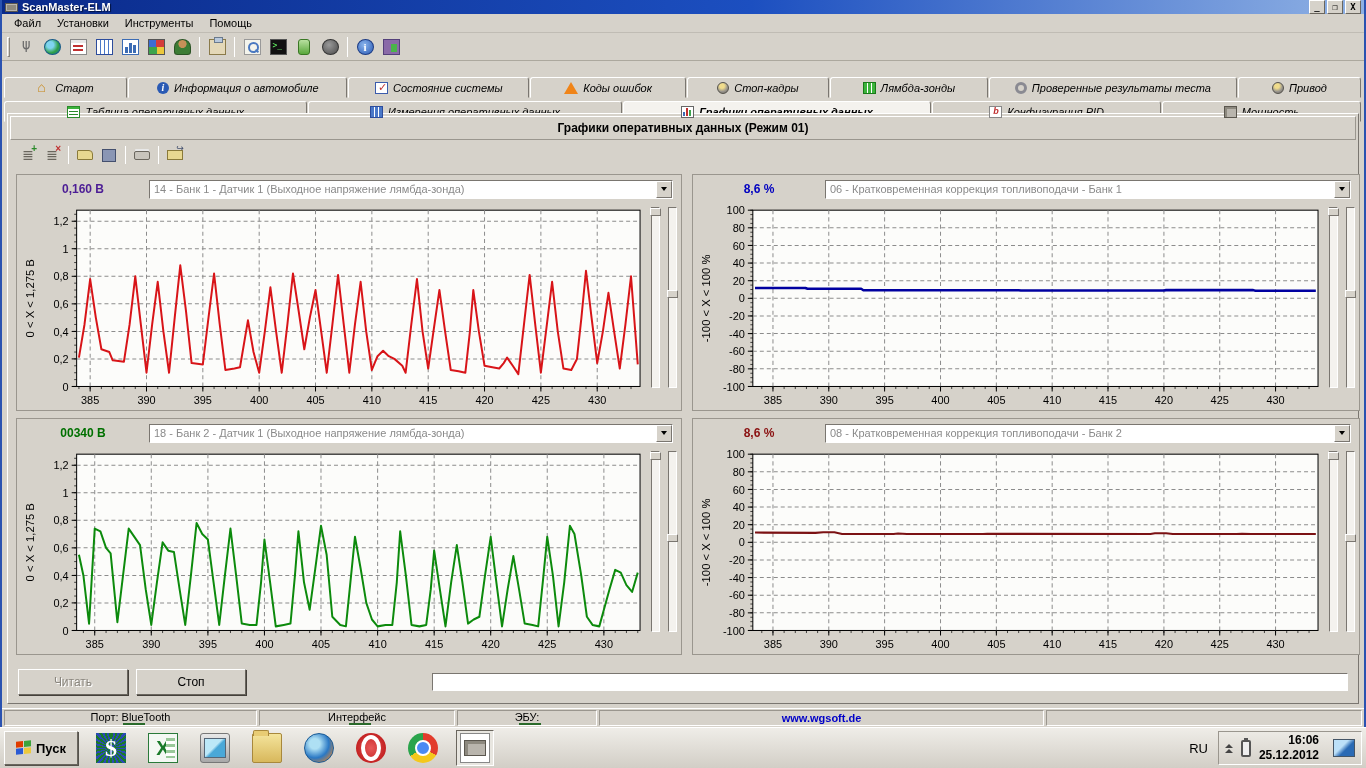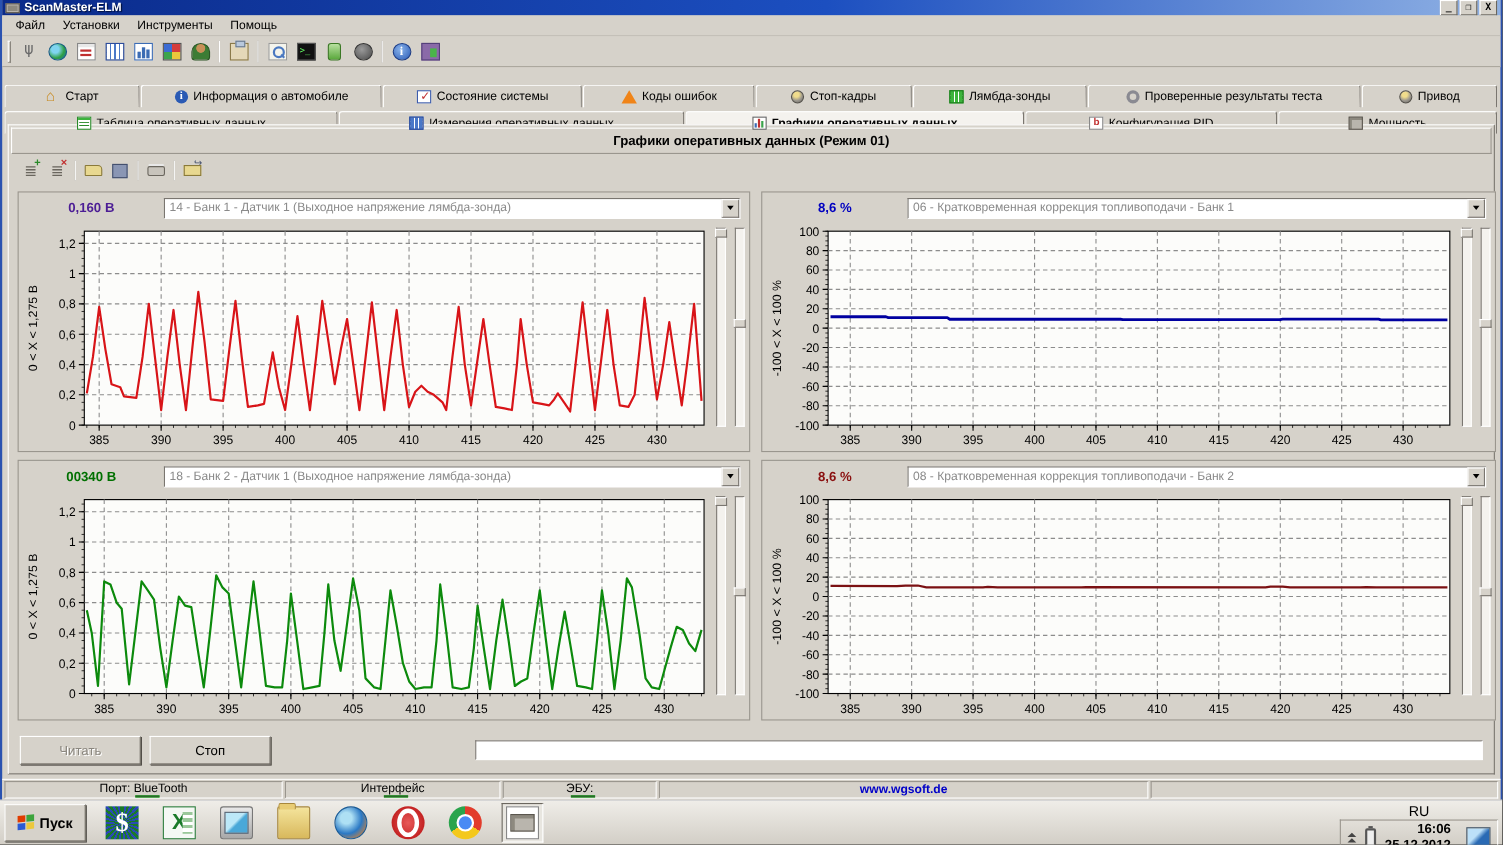--- a/index.html
+++ b/index.html
@@ -44,21 +44,21 @@
   .i-clip { background:#e4d8b8; border:1px solid #8a7a4a; } .i-clip:before { content:""; position:absolute; left:4px; top:-3px; width:7px; height:4px; background:#b8c8dc; border:1px solid #6a7a8e; }
   .i-search { background:#f4f4ec; border:1px solid #999; } .i-search:before { content:""; position:absolute; left:3px; top:2px; width:7px; height:7px; border:2px solid #4a78c0; border-radius:50%; }
   .i-search:after { content:""; position:absolute; left:10px; top:10px; width:4px; height:2px; background:#4a78c0; transform:rotate(45deg); }
   .i-term { background:#111; border:1px solid #555; } .i-term:before { content:">_"; position:absolute; left:2px; top:1px; color:#6f6; font-size:8px; font-family:"DejaVu Sans Mono",monospace; }
   .i-batt { border-radius:3px; background:linear-gradient(#b8e0a0,#5aa83c); border:1px solid #3a7824; width:12px !important; margin:0 auto; }
   .i-gauge { border-radius:50%; background:radial-gradient(circle at 40% 35%, #9a9a9a, #4a4a4a); border:1px solid #333; }
   .i-info { border-radius:50%; background:radial-gradient(circle at 40% 35%, #8ab4ec, #2a5ab4); border:1px solid #1a3a84; color:#fff; font-weight:bold; font-size:11px; text-align:center; line-height:14px; font-family:"Liberation Serif",serif; }
   .i-exit { background:#8a6aa8; border:1px solid #54407a; } .i-exit:before { content:""; position:absolute; right:2px; top:4px; width:6px; height:8px; background:#4ab44a; }
 
   
-  .tabrow { display:flex; height:21px; padding:12px 2px; }
+  .tabrow { display:flex; height:21px; padding:12px 2px;font-style:italic; }
   #tabrow1 { margin-top:4px; }
   .tab { display:flex; align-items:center; justify-content:center; gap:5px; background:#d6d2ca;
          border:1px solid; border-color:#fff #7a7670 #d6d2ca #fff; border-radius:3px 3px 0 0; margin-right:1px; height:21px; }
   .tab.active { background:#f4f2ee; border-bottom-color:#f4f2ee; font-weight:bold; }
   .tico { width:13px; height:12px; position:relative; flex:none; }
   .t-home:before { content:"⌂"; position:absolute; top:-3px; left:0; font-size:14px; color:#c8881c; font-weight:bold; }
   .t-info { border-radius:50%; background:#2a5ab4; color:#fff; font-weight:bold; font-family:"Liberation Serif",serif; font-size:10px; text-align:center; line-height:12px; width:12px; }
   .t-check { background:#fff; border:1px solid #3c5cac; } .t-check:before { content:"✓"; position:absolute; left:2px; top:-2px; color:#c03030; font-weight:bold; font-size:11px; }
   .t-warn { width:0; height:0; border-left:7px solid transparent; border-right:7px solid transparent; border-bottom:12px solid #f08418; }
   .t-ball { border-radius:50%; background:radial-gradient(circle at 40% 30%, #f0dc8c 0 25%, #9a968e 60%, #6a665e 100%); border:1px solid #55524c; width:12px; }
@@ -134,21 +134,21 @@
   .a-folder { background:linear-gradient(#f4e49c,#d8b85c); border:1px solid #a8883c; border-radius:2px; }
   .a-folder:before { content:""; position:absolute; top:-4px; left:0; width:14px; height:5px; background:#e8cc74; border:1px solid #a8883c; border-bottom:none; border-radius:2px 2px 0 0; }
   .a-sphere { border-radius:50%; background:radial-gradient(circle at 35% 35%, #aee0f4 0 20%, #2a78c4 55%, #e88428 90%); border:1px solid #1a5a94; }
   .a-opera { border-radius:50%; background:radial-gradient(#e85a5a,#b40a0a); display:flex; align-items:center; justify-content:center; }
   .a-opera:before { content:""; width:12px; height:18px; border:4px solid #fff; border-radius:50%; }
   .a-chrome { border-radius:50%; background:conic-gradient(#e23c2c 0 33%, #f4c81c 33% 66%, #2aa44c 66% 100%); display:flex; align-items:center; justify-content:center; }
   .a-chrome:before { content:""; width:12px; height:12px; border-radius:50%; background:#4a8af4; border:2px solid #fff; }
   .a-chipbig { background:#fff; border:1px solid #888; display:flex; align-items:center; justify-content:center; }
   .a-chipbig:before { content:""; width:20px; height:14px; background:#b9b5ad; border:1px solid #5a564e; box-shadow:inset 3px 3px 0 #8d897f; }
   .task-ico.pressed { border:1px solid; border-color:#6a665e #fff #fff #6a665e; background:#e8e6e0; }
-  #tray { margin-left:auto; display:flex; align-items:center; height:36px;flex-direction:column; }
+  #tray { margin-left:auto; display:flex; align-items:center; height:36px; }
   #lang { font-size:13px; padding:0 10px; }
   #tray-box { border:1px solid; border-color:#9a968e #fff #fff #9a968e; height:34px; display:flex; align-items:center; padding:0 6px; gap:8px; }
   .chevrons { display:flex; flex-direction:column; gap:1px; }
   .chevrons i { width:0; height:0; border-left:4px solid transparent; border-right:4px solid transparent; border-bottom:4px solid #444; }
   .tray-batt { width:10px; height:17px; border:2px solid #555; border-radius:2px; position:relative; background:#eee; }
   .tray-batt:before { content:""; position:absolute; top:-4px; left:1px; width:4px; height:2px; background:#555; }
   #clock { text-align:right; font-size:12px; line-height:1.25;font-weight:bold; }
   #show-desktop { width:22px; height:18px; background:linear-gradient(135deg,#bce0f8 0 40%,#2a6ab4 60% 100%); border:1px solid #456; margin-left:6px; }
 </style>
 </head>

